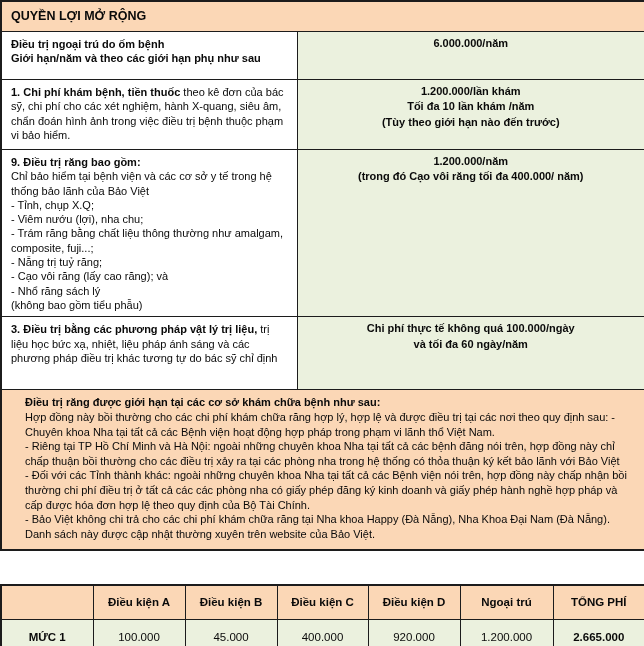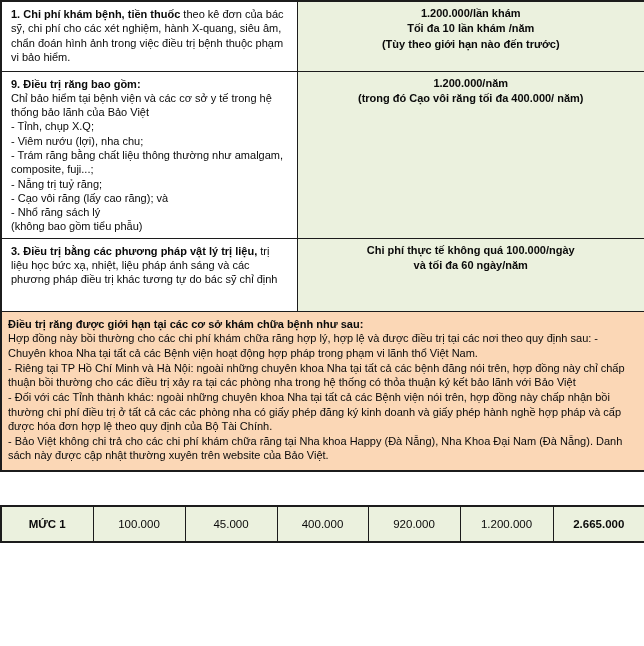--- a/index.html
+++ b/index.html
@@ -33,21 +33,21 @@
     font-size:11px;
     line-height:1.4;
     text-align:center;
     vertical-align:middle;
     padding:4px 10px;
   }
   .note-cell {
     background:#FBD7B6;
     font-size:11px;
     line-height:1.33;
-    padding:5px 9px 6px 6px;
+    padding:5px 9px 6px 23px;
     margin-left:8px;
   }
   .note-title { font-weight:bold; }
   .note-cell p { margin:0; }
 
   .premium-table { margin-top:33px; border:2px solid #1c1c1c; }
   .premium-table td { border:1px solid #1c1c1c; text-align:center; vertical-align:middle; }
   .ph {
     background:#FBD7B6;
     font-weight:bold;
@@ -65,20 +65,30 @@
 </style>
 </head>
 <body>
 
 <table class="main-table">
   <colgroup>
       <col style="width:296px">
       <col style="width:348px">
     </colgroup>
   <tbody>
+      <tr>
+    <td class="title-cell" colspan="2">QUYỀN LỢI MỞ RỘNG</td>
+  </tr>
+  <tr style="height:48px">
+    <td class="desc-cell">
+      <div class="lead">Điều trị ngoại trú do ốm bệnh</div>
+      <div class="lead">Giới hạn/năm và theo các giới hạn phụ như sau</div>
+    </td>
+    <td class="limit-cell">6.000.000/năm</td>
+  </tr>
   <tr style="height:70px">
     <td class="desc-cell">
       <b class="lead">1. Chi phí khám bệnh, tiền thuốc</b><span> theo kê đơn của bác sỹ, chi phí cho các xét nghiệm, hành X-quang, siêu âm, chẩn đoán hình ảnh trong việc điều trị bệnh thuộc phạm vi bảo hiểm.</span>
     </td>
     <td class="limit-cell">
       <div>1.200.000/lần khám</div>
       <div>Tối đa 10 lần khám /năm</div>
       <div>(Tùy theo giới hạn nào đến trước)</div>
     </td>
   </tr>
@@ -124,20 +134,29 @@
   <colgroup>
       <col style="width:92px">
       <col style="width:92px">
       <col style="width:92px">
       <col style="width:91px">
       <col style="width:92px">
       <col style="width:93px">
       <col style="width:92px">
     </colgroup>
   <tbody>
+      <tr>
+    <td class="ph"></td>
+    <td class="ph">Điều kiện A</td>
+    <td class="ph">Điều kiện B</td>
+    <td class="ph">Điều kiện C</td>
+    <td class="ph">Điều kiện D</td>
+    <td class="ph">Ngoại trú</td>
+    <td class="ph">TỔNG PHÍ</td>
+  </tr>
   <tr>
     <td class="pv bold">MỨC 1</td>
     <td class="pv">100.000</td>
     <td class="pv">45.000</td>
     <td class="pv">400.000</td>
     <td class="pv">920.000</td>
     <td class="pv">1.200.000</td>
     <td class="pv bold">2.665.000</td>
   </tr>
 </tbody>

